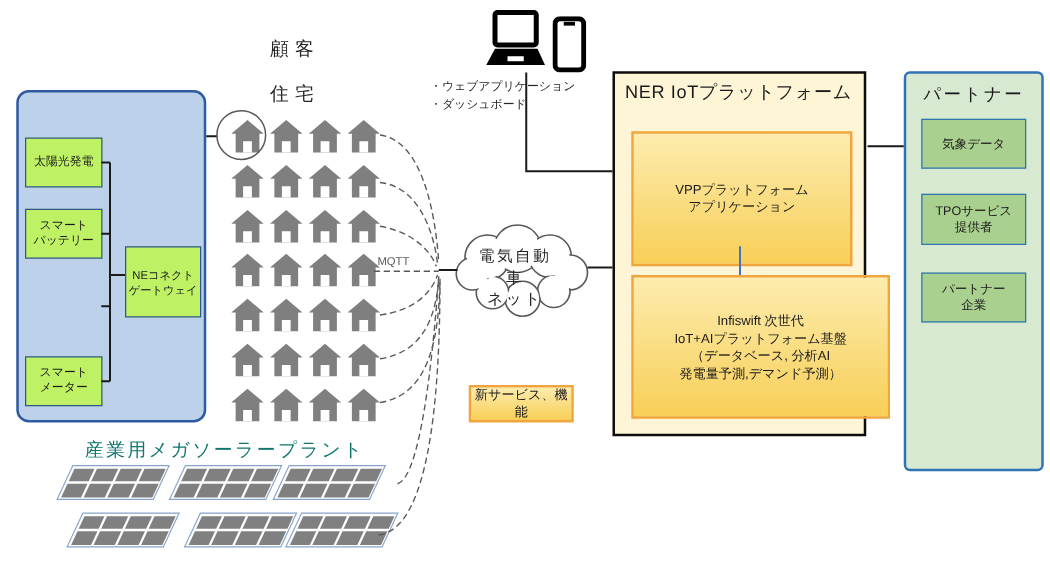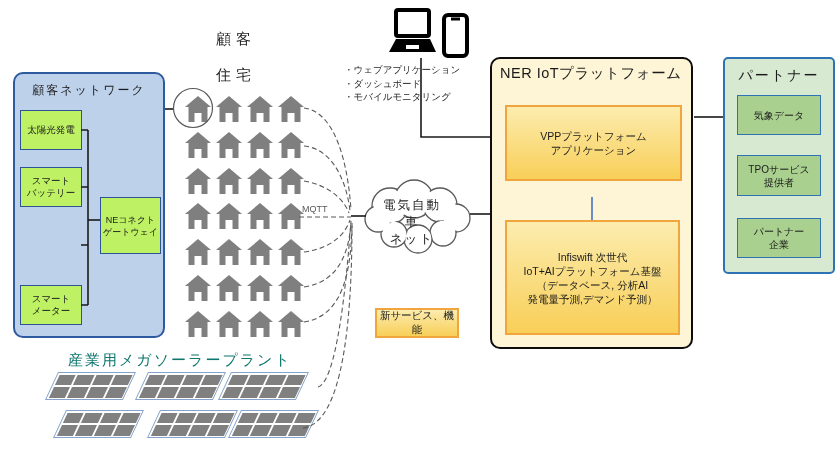--- a/index.html
+++ b/index.html
@@ -25,34 +25,34 @@
   .big-label{font-size:15px;letter-spacing:5px;color:#262626;}
   
   .bullets{left:344px;top:63px;width:140px;font-size:9.5px;line-height:13.5px;color:#262626;}
   .mqtt{left:302px;top:204px;font-size:9px;color:#595959;}
   
   .cloud-text{left:377px;top:197px;width:70px;text-align:center;font-size:12.5px;
     line-height:17px;letter-spacing:2px;color:#262626;z-index:5;}
   
   .ner-panel{
     left:490px;top:57px;width:203px;height:292px;box-sizing:border-box;
-    background:#fdf5d6;border:2.5px solid #0d0d0d;border-radius:10px;
+    background:#fdf5d6;border:2.5px solid #0d0d0d;border-radius:0;
   }
   .ner-title{position:absolute;left:8px;top:5px;font-size:14.5px;letter-spacing:0.5px;}
   .gold-box{
     position:absolute;box-sizing:border-box;border:2.5px solid #f0a63c;
     background:linear-gradient(to bottom,#fcecae 0%,#f8cf58 100%);
     font-size:10.5px;line-height:14px;}
   .new-service{
     left:375px;top:308px;width:84px;height:30px;box-sizing:border-box;
     border:2px solid #f0a63c;background:linear-gradient(to bottom,#fcecae 0%,#f8cf58 100%);
     font-size:10.5px;}
   
   .partner-panel{
-    left:723px;top:57px;width:112px;height:217px;box-sizing:border-box;
+    left:723px;top:57px;width:112px;height:320px;box-sizing:border-box;
     background:#d8e9d2;border:2.5px solid #2e74b5;border-radius:5px;
   }
   .partner-title{position:absolute;left:0;top:8px;width:100%;text-align:center;
     font-size:14px;letter-spacing:2px;}
   .partner-item{
     position:absolute;left:12px;width:84px;box-sizing:border-box;
     background:#a9d08e;border:1.5px solid #2e74b5;font-size:10px;line-height:13px;}
   
   .house{position:absolute;width:26px;height:28px;}
   
@@ -66,21 +66,20 @@
   
   #overlay{position:absolute;left:0;top:0;width:840px;height:450px;pointer-events:none;z-index:4;}
   .devices{z-index:2;}
 </style>
 </head>
 <body>
 
 <div id="canvas">
 
   <div class="abs cust-panel">
-    <div class="cust-title">顧客ネットワーク</div>
     <div class="dev-box center multiline" style="left:5px;top:36px;width:62px;height:40px;">太陽光発電</div>
     <div class="dev-box center multiline" style="left:5px;top:93px;width:62px;height:40px;">スマート
 バッテリー</div>
     <div class="dev-box center multiline" style="left:5px;top:211px;width:62px;height:40px;">スマート
 メーター</div>
     <div class="dev-box center multiline" style="left:85px;top:123px;width:61px;height:57px;font-size:9px;">NEコネクト
 ゲートウェイ</div>
   </div>
 
   <div class="abs big-label" style="left:216px;top:30px;">顧客</div>
@@ -239,35 +238,34 @@
   <div class="abs devices" style="left:442px;top:13px;width:27px;height:45px;">
     <svg viewBox="0 0 27 45" width="27" height="45">
       <rect x="2" y="2" width="23" height="41" rx="4" fill="#ffffff" stroke="#000000" stroke-width="4"></rect>
       <rect x="9" y="4.5" width="9" height="3" fill="#000000"></rect>
     </svg>
   </div>
 
   <div class="abs bullets">
     <div>・ウェブアプリケーション</div>
     <div>・ダッシュボード</div>
-    <div>・モバイルモニタリング</div>
   </div>
 
   <div class="abs mqtt">MQTT</div>
 
   <div class="abs cloud-text">
     <div>電気自動車</div>
     <div>ネット</div>
   </div>
 
   <div class="abs ner-panel">
     <div class="ner-title">NER IoTプラットフォーム</div>
-    <div class="gold-box center multiline" style="left:13px;top:46px;width:177px;height:76px;">VPPプラットフォーム
+    <div class="gold-box center multiline" style="left:13px;top:46px;width:177px;height:108px;">VPPプラットフォーム
 アプリケーション</div>
-    <div class="gold-box center multiline" style="left:13px;top:161px;width:175px;height:115px;">Infiswift 次世代
+    <div class="gold-box center multiline" style="left:13px;top:161px;width:207px;height:115px;">Infiswift 次世代
 IoT+AIプラットフォーム基盤
 （データベース, 分析AI
 発電量予測,デマンド予測）</div>
   </div>
 
   <div class="abs new-service center">新サービス、機能</div>
 
   <div class="abs partner-panel">
     <div class="partner-title">パートナー</div>
     <div class="partner-item center multiline" style="top:36px;height:40px;">気象データ</div>

